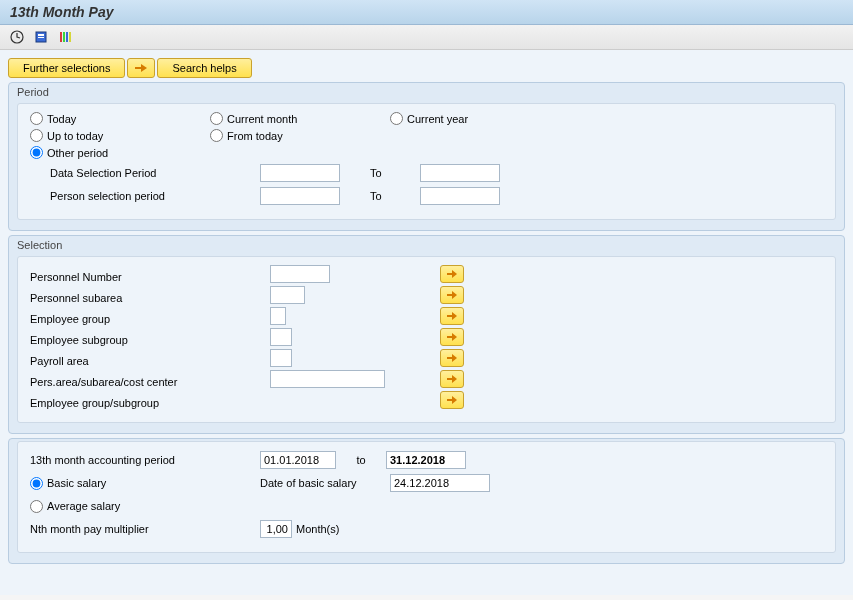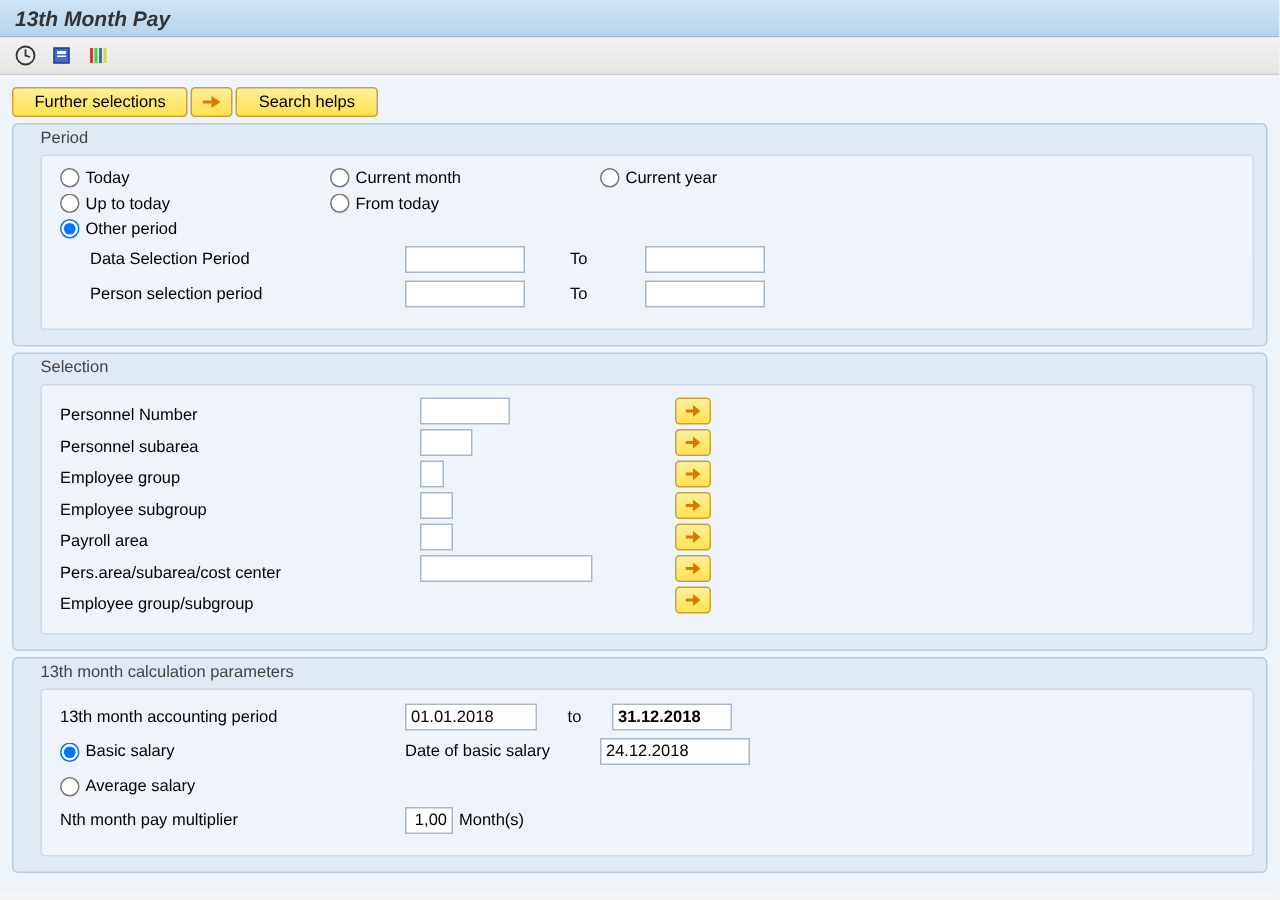--- a/index.html
+++ b/index.html
@@ -66,21 +66,21 @@
       width: 28px;
       display: flex;
       align-items: center;
       justify-content: center;
       cursor: pointer;
     }
     .group-box {
       background: #dfeaf5;
       border: 1px solid #b8cce0;
       border-radius: 4px;
-      padding: 2px 8px 10px 18px;
+      padding: 2px 8px 10px 8px;
       margin-bottom: 4px;
     }
     .group-title {
       font-size: 11px;
       color: #444;
       margin-bottom: 4px;
       padding: 1px 0;
     }
     .group-inner {
       background: #eef4fa;
@@ -328,26 +328,25 @@
                 <path class="arrow-svg" d="M0 3 L5 3 L5 0 L10 4 L5 8 L5 5 L0 5 Z"></path>
               </svg>
             </div>
           </div>
       </div>
 
     </div>
   </div>
 
   <div class="group-box">
-    <div class="group-title">13th month calculation parameters</div>
     <div class="group-inner">
 
       <div class="form-row">
         <div class="form-label-narrow">13th month accounting period</div>
-        <input class="text-input" style="width: 88px;" value="01.01.2018">
+        <input class="text-input" style="width: 76px;" value="01.01.2018">
         <div class="to-label-narrow" style="width:50px;text-align:center">to</div>
         <input class="text-input" style="width: 80px; font-weight: bold;" value="31.12.2018">
       </div>
 
       <div class="form-row">
         <div class="form-label-narrow" style="display:flex;align-items:center;gap:4px">
           <input type="radio" name="salary" checked="" style="">
           <label>Basic salary</label>
         </div>
         <div style="width:130px">Date of basic salary</div>

